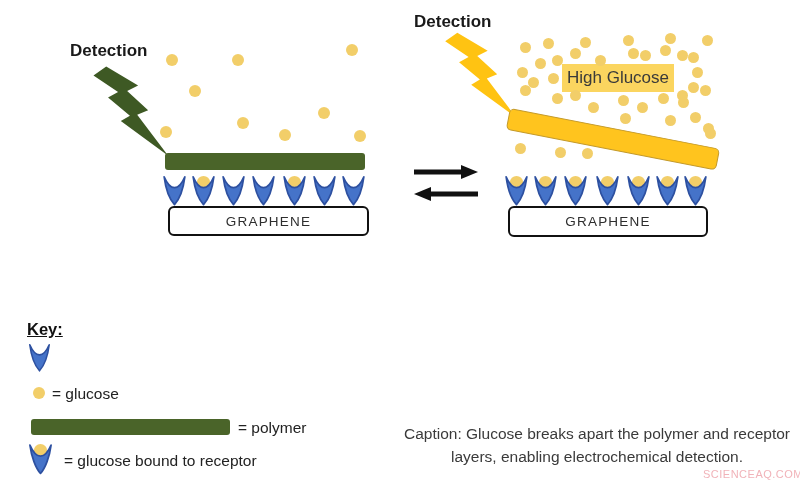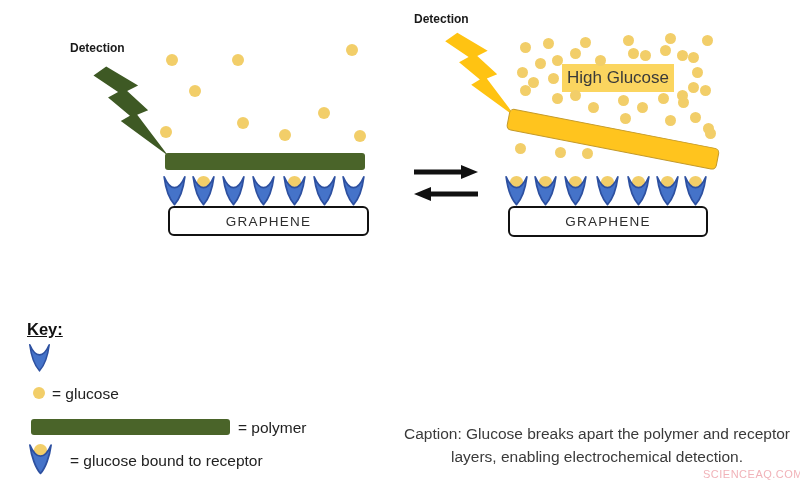--- a/index.html
+++ b/index.html
@@ -1,21 +1,21 @@
 <!DOCTYPE html>
 <html><head>
 <meta charset="utf-8">
 <style>
   html,body{margin:0;padding:0;background:#ffffff;}
   .canvas{
     position:relative;width:800px;height:487px;background:#ffffff;overflow:hidden;
     font-family:"Liberation Sans",sans-serif;color:#222;
   }
   .abs{position:absolute;}
-  .detection{font-size:12px;font-weight:700;color:#1a1a1a;}
+  .detection{font-size:17px;font-weight:700;color:#1a1a1a;}
   .state-label{
     font-size:17px;color:#3a3a3a;display:flex;align-items:center;justify-content:center;
     white-space:nowrap;
   }
   .polymer-bar{border-radius:3px;}
   .graphene-box{
     background:#ffffff;border:2.5px solid #111;border-radius:6px;
     display:flex;align-items:center;justify-content:center;
     font-size:13.5px;letter-spacing:1.2px;color:#2e2e2e;
   }
@@ -187,19 +187,19 @@
   <div class="abs dot" style="left:33px;top:387px;width:12px;height:12px;background:#F2CE69;"></div>
   <div class="abs key-label" style="left:52px;top:385px;">= glucose</div>
 
   <div class="abs polymer-bar" style="left:31px;top:419px;width:199px;height:16px;background:#4A6429;"></div>
   <div class="abs key-label" style="left:238px;top:419px;">= polymer</div>
 
   <svg class="abs" style="left:28px;top:443px;" width="25" height="33" viewBox="0 0 26 34">
     <circle cx="13" cy="8" r="7" fill="#F2CE69"></circle>
     <path d="M2,2 C3.5,14 8,26 13,31.5 C18,26 22.5,14 24,2 C20.5,10 16.5,13.5 13,13.5 C9.5,13.5 5.5,10 2,2 Z" fill="#4573C9" stroke="#2D50A0" stroke-width="1.8" stroke-linejoin="round"></path>
   </svg>
-  <div class="abs key-label" style="left:70px;top:452px;">= glucose bound to receptor</div>
+  <div class="abs key-label" style="left:64px;top:452px;">= glucose bound to receptor</div>
 
   <div class="abs caption" style="left:398px;top:422px;width:398px;">Caption: Glucose breaks apart the polymer and receptor layers, enabling electrochemical detection.</div>
 
   <div class="abs watermark" style="left:703px;top:468px;">SCIENCEAQ.COM</div>
 
 </div>
 
 </body></html>

